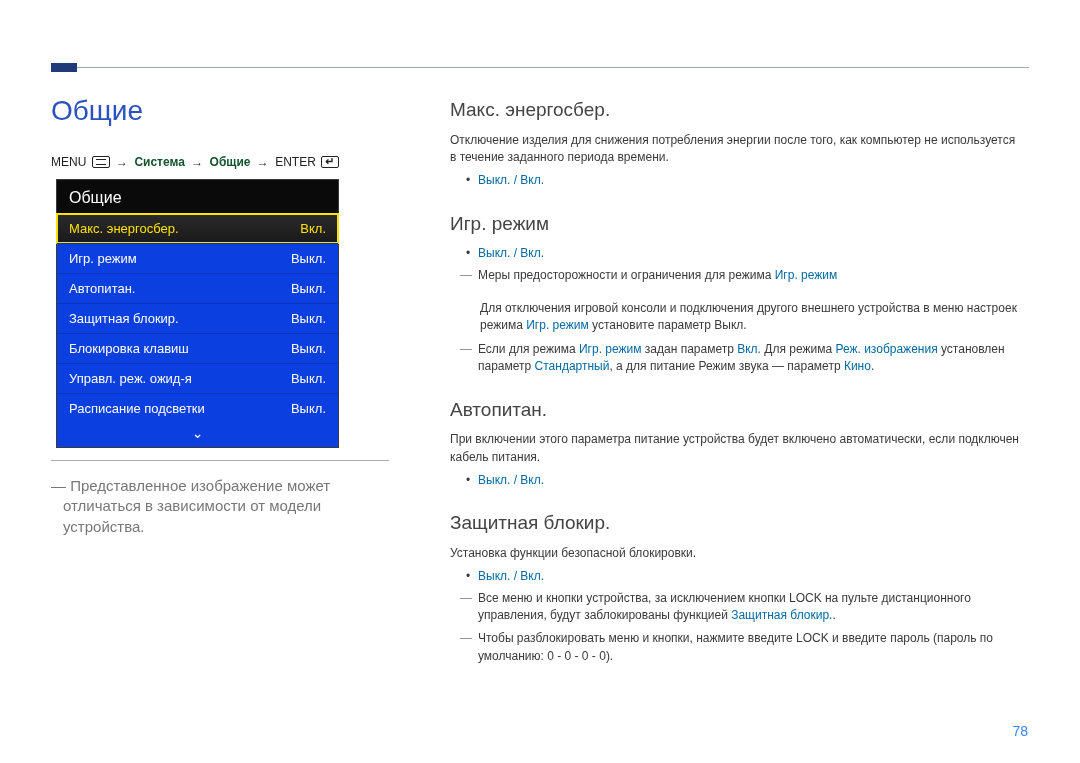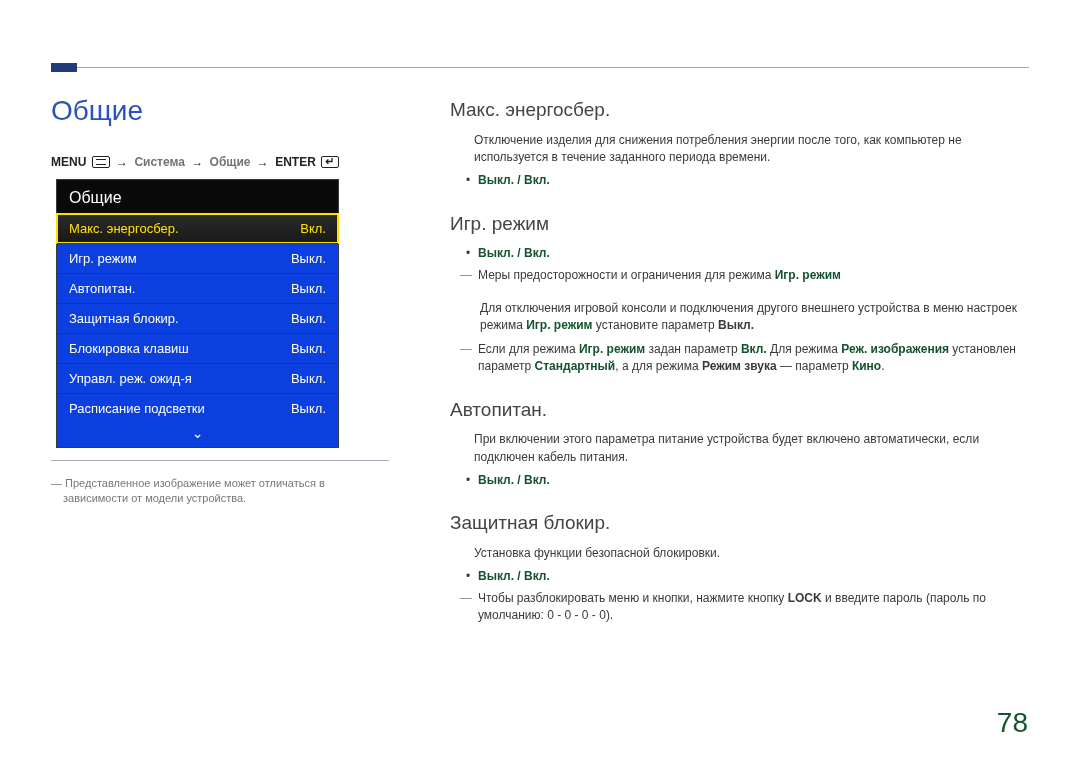--- a/index.html
+++ b/index.html
@@ -31,21 +31,21 @@
     color: #2a52be;
     font-weight: 400;
   }
   .breadcrumb {
     position: absolute;
     left: 51px; top: 155px;
     font-size: 12px;
     font-weight: 700;
     color: #222;
   }
-  .breadcrumb .red { color: #737373; font-weight: 700; }
+  .breadcrumb .red { color: #14532d; font-weight: 700; }
   .breadcrumb .arrow { font-weight: 400; margin: 0 3px; }
   .breadcrumb .icon {
     display: inline-block;
     width: 18px; height: 12px;
     border: 1.4px solid #222;
     border-radius: 2px;
     vertical-align: -2px;
     position: relative;
     margin-left: 2px;
   }
@@ -101,21 +101,21 @@
   .left-divider {
     position: absolute;
     left: 51px; top: 460px;
     width: 338px;
     border-top: 1px solid #aab;
   }
   .left-note {
     position: absolute;
     left: 51px; top: 476px;
     width: 340px;
-    font-size: 11px;
+    font-size: 15px;
     color: #777;
     line-height: 1.35;
     padding-left: 12px;
     text-indent: -12px;
   }
   .left-note::before { content: "― "; }
 
   
   .rcol {
     position: absolute;
@@ -125,37 +125,37 @@
     line-height: 1.45;
     color: #3a3a3a;
   }
   .rcol h2 {
     font-size: 19px;
     font-weight: 400;
     color: #444;
     margin: 0 0 8px;
   }
   .rcol .block { margin-bottom: 20px; }
-  .rcol p { margin-bottom: 6px; margin-left: 24px; }
+  .rcol p { margin-bottom: 6px; }
   .rcol ul { list-style: none; margin: 2px 0 4px; }
   .rcol ul.bullet li { padding-left: 28px; position: relative; margin-bottom: 4px; }
   .rcol ul.bullet li::before { content: "•"; position: absolute; left: 16px; top: 0; }
   .rcol ul.dash li { padding-left: 28px; position: relative; margin-bottom: 6px; }
   .rcol ul.dash li::before { content: "―"; position: absolute; left: 10px; top: 0; color: #888; }
   .rcol ul.dash ul.inner { margin-top: 16px; }
   .rcol ul.dash ul.inner li::before { content: ""; }
   .rcol ul.dash ul.inner li { padding-left: 2px; }
-  .red { color: #14532d; }
-  .b { font-weight: 700; }
+  .red { color: #0369a1; }
+  .b { font-weight: 400; }
 
   .page-num {
     position: absolute;
     right: 52px; bottom: 24px;
-    font-size: 28px;
-    color: #14532d;
+    font-size: 14px;
+    color: #3b82f6;
   }
 </style>
 </head>
 <body>
 
 <div class="top-bar"></div>
 
 <h1 class="page-title">Общие</h1>
 
 <div class="breadcrumb">
@@ -224,41 +224,44 @@
     <ul class="dash">
       <li>
         <span>Меры предосторожности и ограничения для режима </span><span class="red b">Игр. режим</span>
         <ul class="inner">
             <li>
           <span>Для отключения игровой консоли и подключения другого внешнего устройства в меню настроек режима </span><span class="red b">Игр. режим</span><span> установите параметр </span><span class="b">Выкл.</span>
         </li>
           </ul>
       </li>
       <li>
-        <span>Если для режима </span><span class="red b">Игр. режим</span><span> задан параметр </span><span class="red b">Вкл.</span><span> Для режима </span><span class="red b">Реж. изображения</span><span> установлен параметр </span><span class="red b">Стандартный</span><span>, а для режима </span><span class="b">Режим звука</span><span> — параметр </span><span class="red b">Кино</span>.
+        <span>Если для режима </span><span class="red b">Игр. режим</span><span> задан параметр </span><span class="red b">Вкл.</span><span> Для режима </span><span class="red b">Реж. изображения</span><span> установлен параметр </span><span class="red b">Стандартный</span><span>, а для питание </span><span class="b">Режим звука</span><span> — параметр </span><span class="red b">Кино</span>.
       </li>
     </ul>
   </div>
 
   <div class="block">
     <h2>Автопитан.</h2>
     <p>При включении этого параметра питание устройства будет включено автоматически, если подключен кабель питания.</p>
     <ul class="bullet">
         <li><span class="red b">Выкл. / Вкл.</span></li>
       </ul>
   </div>
 
   <div class="block">
     <h2>Защитная блокир.</h2>
     <p>Установка функции безопасной блокировки.</p>
     <ul class="bullet">
         <li><span class="red b">Выкл. / Вкл.</span></li>
       </ul>
     <ul class="dash">
       <li>
-        <span>Чтобы разблокировать меню и кнопки, нажмите кнопку </span><span class="b">LOCK</span><span> и введите пароль (пароль по умолчанию: 0 - 0 - 0 - 0).</span>
+        <span>Все меню и кнопки устройства, за исключением кнопки </span><span class="b">LOCK</span><span> на пульте дистанционного управления, будут заблокированы функцией </span><span class="red b">Защитная блокир.</span>.
+      </li>
+      <li>
+        <span>Чтобы разблокировать меню и кнопки, нажмите введите </span><span class="b">LOCK</span><span> и введите пароль (пароль по умолчанию: 0 - 0 - 0 - 0).</span>
       </li>
     </ul>
   </div>
 
 </div>
 
 <div class="page-num">78</div>
 
 </body></html>

